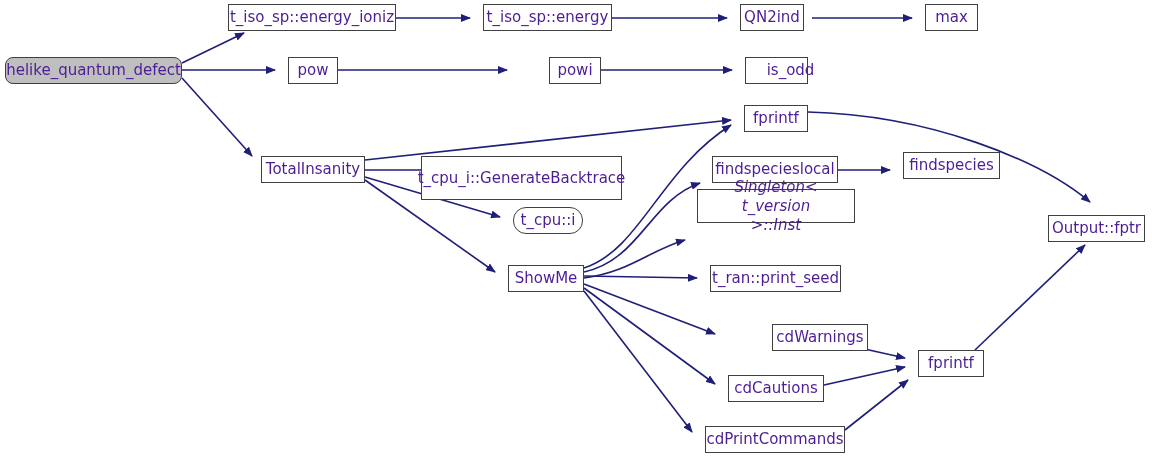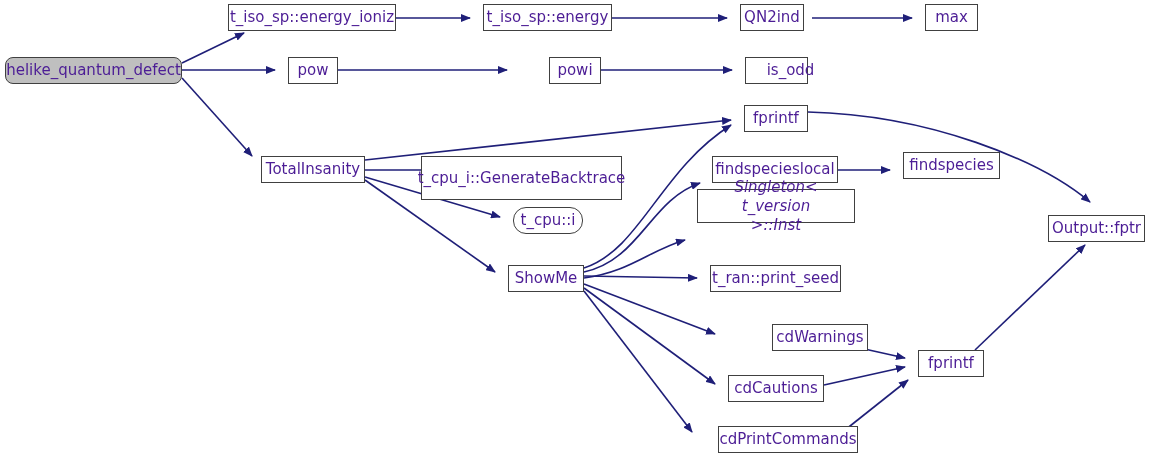--- a/index.html
+++ b/index.html
@@ -67,15 +67,15 @@
       <div class="node" style="left: 903px; top: 152px; width: 97px; height: 27px;">findspecies</div>
       <div class="node tall" style="left: 697px; top: 189px; width: 158px; height: 34px; font-style: italic;">Singleton&lt; t_version
 &gt;::Inst</div>
       <div class="node" style="left: 513px; top: 207px; width: 70px; height: 27px; border-radius: 13px;">t_cpu::i</div>
       <div class="node" style="left: 1048px; top: 215px; width: 97px; height: 27px;">Output::fptr</div>
       <div class="node" style="left: 508px; top: 265px; width: 76px; height: 27px;">ShowMe</div>
       <div class="node" style="left: 710px; top: 265px; width: 131px; height: 27px;">t_ran::print_seed</div>
       <div class="node" style="left: 728px; top: 324px; width: 96px; height: 27px; margin-left: 44px;">cdWarnings</div>
       <div class="node" style="left: 728px; top: 375px; width: 96px; height: 27px;">cdCautions</div>
       <div class="node" style="left: 918px; top: 350px; width: 66px; height: 27px;">fprintf</div>
-      <div class="node" style="left: 705px; top: 426px; width: 140px; height: 27px; margin-left: 13px;">cdPrintCommands</div>
+      <div class="node" style="left: 705px; top: 426px; width: 140px; height: 27px;">cdPrintCommands</div>
     </div>
 </div>
 
 </body></html>

